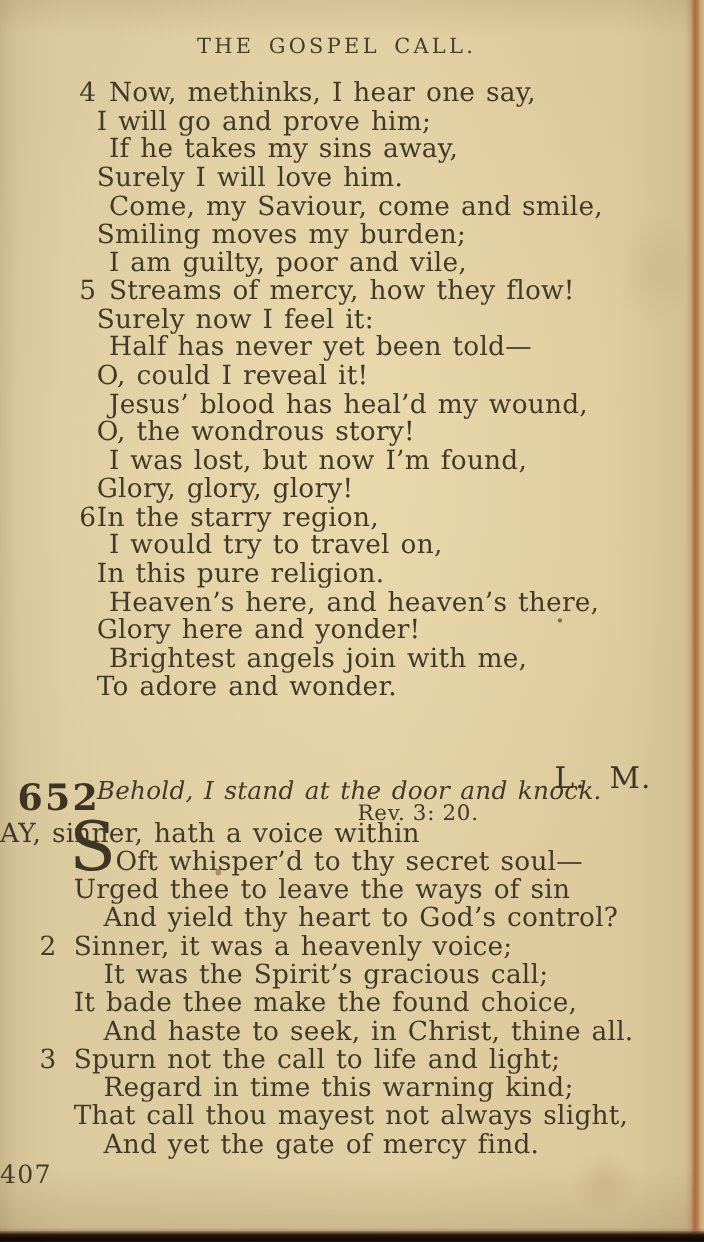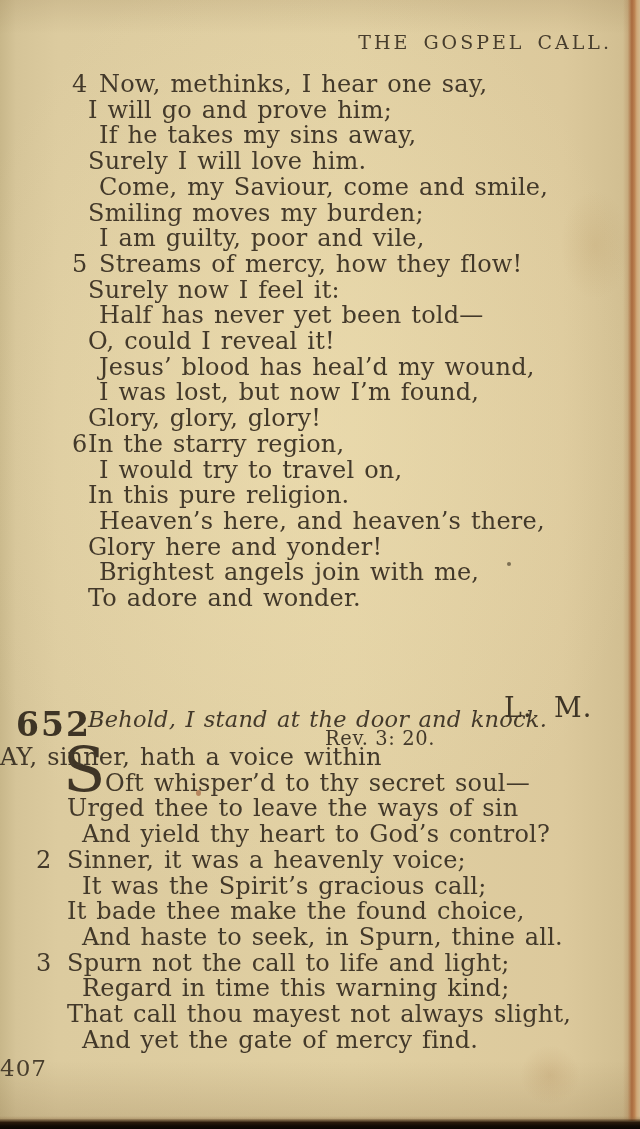--- a/index.html
+++ b/index.html
@@ -14,38 +14,38 @@
       radial-gradient(ellipse 90% 70% at 46% 38%, rgba(243,228,182,0.50), rgba(243,228,182,0) 62%),
       linear-gradient(180deg, rgba(125,98,58,0.14) 0, rgba(125,98,58,0) 3%),
       linear-gradient(0deg, rgba(118,90,50,0.22) 0, rgba(118,90,50,0) 6%),
       linear-gradient(90deg, #c8b78a 0, #d5c498 2.5%, #dccb9f 9%, #e0cfa2 55%, #dcc99c 88%, #d2bf92 97%, #cdb98c 100%);
     color:#42382a;
   }
   .txt{position:absolute;white-space:nowrap;}
 
   
   .running-head{
-    left:0;width:612px;top:31px;text-align:right;
+    left:0;width:612px;top:31px;text-align:center;
     font-size:19px;letter-spacing:3px;word-spacing:4px;color:#473d2d;
   }
 
   
   .verse-block{position:absolute;left:0;right:0;font-size:24px;line-height:25.7px;
     letter-spacing:0.2px;word-spacing:2px;color:#43392a;}
   #hymn-prev{top:72px;}
   #hymn-652-text{top:745px;}
   .line{position:relative;}
   .l-first{padding-left:99px;}
   .l-ind{padding-left:88px;}
   .vnum{position:absolute;left:72px;top:0;}
   
   .s1-a{}
   .s1-b{padding-left:105px;}
   .lo-first{padding-left:67px;}
-  .lo-ind{padding-left:42px;margin-left:40px;}
+  .lo-ind{padding-left:94px;}
   .lo-num{position:absolute;left:36px;top:0;}
 
   .drop-cap{
     position:absolute;left:63px;top:744px;
     font-size:62px;line-height:52px;color:#3f3526;
   }
 
   
   .hymn-number{left:16px;top:705px;font-size:33px;font-weight:bold;letter-spacing:2px;color:#3e3425;}
   .hymn-quote{left:88px;top:706px;font-size:22.5px;font-style:italic;letter-spacing:0.2px;word-spacing:2px;color:#43392a;}
@@ -90,20 +90,21 @@
     <div class="line l-first">If he takes my sins away,</div>
     <div class="line l-ind">Surely I will love him.</div>
     <div class="line l-first">Come, my Saviour, come and smile,</div>
     <div class="line l-ind">Smiling moves my burden;</div>
     <div class="line l-first">I am guilty, poor and vile,</div>
     <div class="line l-first"><span class="vnum">5</span><span>Streams of mercy, how they flow!</span></div>
     <div class="line l-ind">Surely now I feel it:</div>
     <div class="line l-first">Half has never yet been told—</div>
     <div class="line l-ind">O, could I reveal it!</div>
     <div class="line l-first">Jesus’ blood has heal’d my wound,</div>
+    <div class="line l-ind">O, the wondrous story!</div>
     <div class="line l-first">I was lost, but now I’m found,</div>
     <div class="line l-ind">Glory, glory, glory!</div>
     <div class="line l-first"><span class="vnum">6</span></div>
     <div class="line l-ind">In the starry region,</div>
     <div class="line l-first">I would try to travel on,</div>
     <div class="line l-ind">In this pure religion.</div>
     <div class="line l-first">Heaven’s here, and heaven’s there,</div>
     <div class="line l-ind">Glory here and yonder!</div>
     <div class="line l-first">Brightest angels join with me,</div>
     <div class="line l-ind">To adore and wonder.</div>
@@ -116,21 +117,21 @@
 
   <div class="txt drop-cap">S</div>
   <div class="verse-block" id="hymn-652-text">
     <div class="line s1-a">AY, sinner, hath a voice within</div>
     <div class="line s1-b">Oft whisper’d to thy secret soul—</div>
     <div class="line lo-first">Urged thee to leave the ways of sin</div>
     <div class="line lo-ind">And yield thy heart to God’s control?</div>
     <div class="line lo-first"><span class="lo-num">2</span><span>Sinner, it was a heavenly voice;</span></div>
     <div class="line lo-ind">It was the Spirit’s gracious call;</div>
     <div class="line lo-first">It bade thee make the found choice,</div>
-    <div class="line lo-ind">And haste to seek, in Spurn, thine all.</div>
+    <div class="line lo-ind">And haste to seek, in Christ, thine all.</div>
     <div class="line lo-first"><span class="lo-num">3</span><span>Spurn not the call to life and light;</span></div>
     <div class="line lo-ind">Regard in time this warning kind;</div>
     <div class="line lo-first">That call thou mayest not always slight,</div>
     <div class="line lo-ind">And yet the gate of mercy find.</div>
   </div>
 
   <div class="txt page-number">407</div>
 
   <div class="artifact-dot" style="left:507px;top:562px;"></div>
   <div class="ink-speck" style="left:196px;top:790px;"></div>

